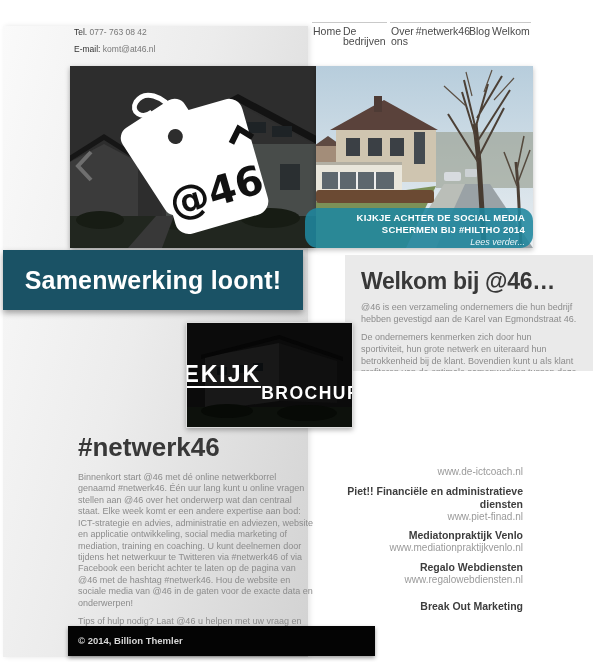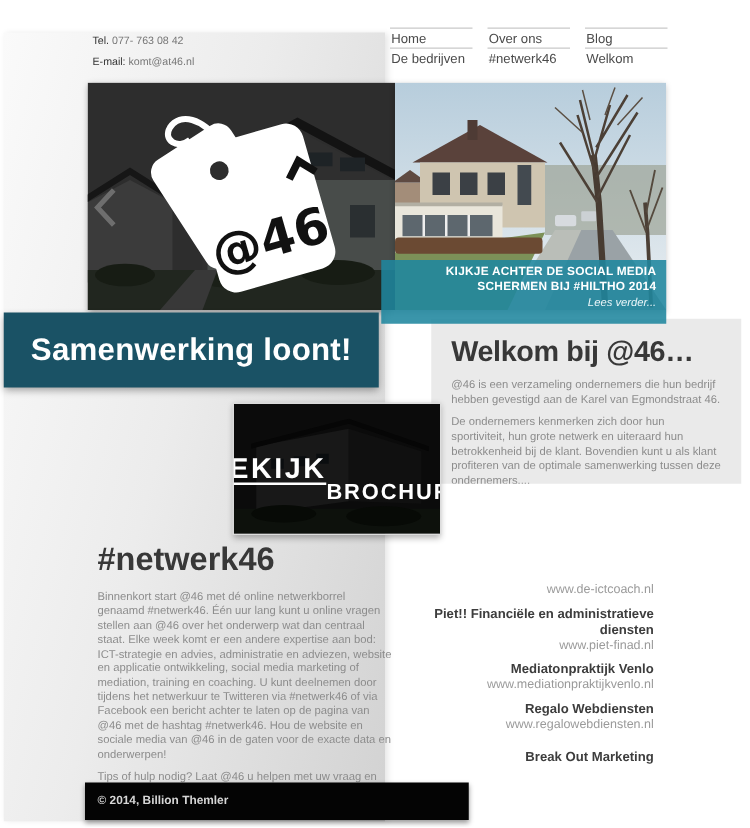--- a/index.html
+++ b/index.html
@@ -15,21 +15,21 @@
     z-index:0;
   }
 
   
   .contact { position:absolute; left:74px; top:27px; z-index:2; font-size:8.5px; color:#777; }
   .contact .row { margin-bottom:7px; }
   .contact b { color:#333; font-weight:400; }
 
   
   .nav { position:absolute; left:312px; top:22px; display:flex; gap:12px; z-index:2; }
-  .nav .col { width:66px; display:flex; flex-direction:column; }
+  .nav .col { width:66px; display:flex; }
   .nav .item {
     border-top:1px solid #c9c9c9; padding:3px 1px 4px; font-size:10.5px; color:#4a4a4a;
     cursor:pointer; height:15.5px; line-height:10px;
   }
 
   
   .hero-left {
     position:absolute; left:70px; top:66px; width:246px; height:182px; z-index:1;
     overflow:hidden; box-shadow:0 2px 5px rgba(0,0,0,0.35);
   }
@@ -39,37 +39,37 @@
   }
   .slide-dot {
     position:absolute; left:8px; top:6px; width:7px; height:7px; border-radius:50%;
     background:#ffffff; z-index:3; cursor:pointer;
   }
   .prev-arrow { position:absolute; left:3px; top:82px; z-index:3; cursor:pointer; opacity:0.55; }
   .tag-logo { position:absolute; left:26px; top:12px; z-index:2; }
 
   
   .slide-overlay {
-    position:absolute; left:305px; top:208px; width:228px; height:51px; z-index:3;
-    background:rgba(31,134,158,0.88); text-align:right; padding:4px 8px 0 0; cursor:pointer;
+    position:absolute; left:305px; top:208px; width:228px; height:40px; z-index:3;
+    background:rgba(31,134,158,0.88); text-align:right; padding:4px 8px 0 0; cursor:pointer;border-radius:13px;
   }
   .slide-overlay .t { font-size:9.5px; font-weight:700; color:#ffffff; line-height:12px; letter-spacing:0.2px; }
   .slide-overlay .more { font-size:9px; font-style:italic; color:#eaf6f9; line-height:12px; }
 
   
   .banner {
     position:absolute; left:3px; top:250px; width:300px; height:60px; z-index:2;
     background:#1a5265; display:flex; align-items:center; justify-content:center;
     box-shadow:0 3px 6px rgba(0,0,0,0.35);
   }
   .banner .txt { color:#fff; font-weight:700; font-size:25px; letter-spacing:0.2px; }
 
   
   .welcome {
-    position:absolute; left:345px; top:255px; width:248px; height:132px; z-index:1;
+    position:absolute; left:345px; top:255px; width:248px; height:116px; z-index:1;
     background:#eaeaea; padding:13px 16px; overflow:hidden;
   }
   .welcome h2 { font-size:23px; font-weight:700; color:#383838; margin-bottom:7px; letter-spacing:-0.3px; }
   .welcome p { font-size:9px; color:#8c8c8c; line-height:1.3; margin-bottom:7px; }
 
   
   .brochure {
     position:absolute; left:186px; top:322px; width:167px; height:106px; z-index:4;
     border:1px solid #ddd; box-shadow:0 2px 5px rgba(0,0,0,0.3); cursor:pointer; overflow:hidden;
   }

